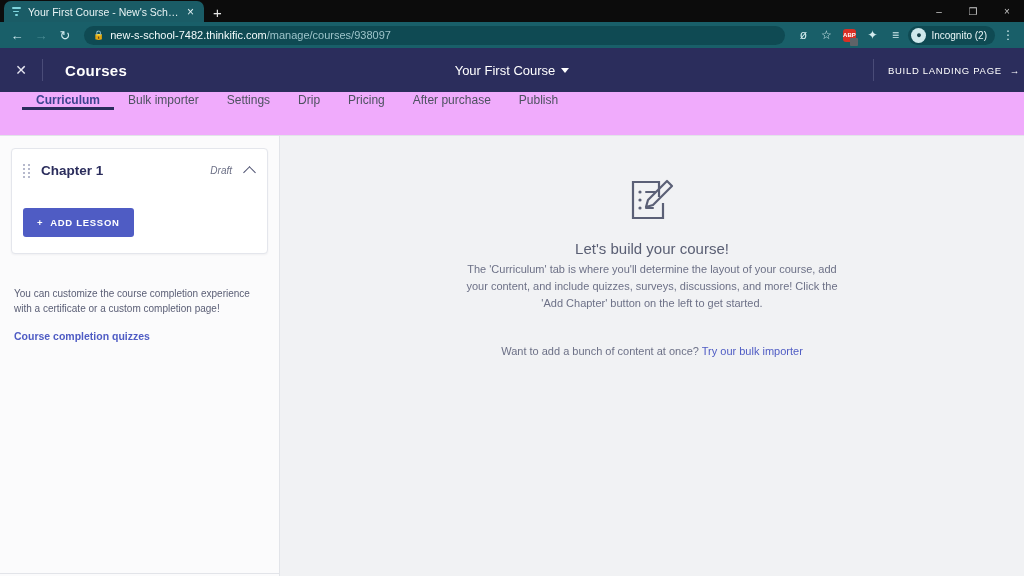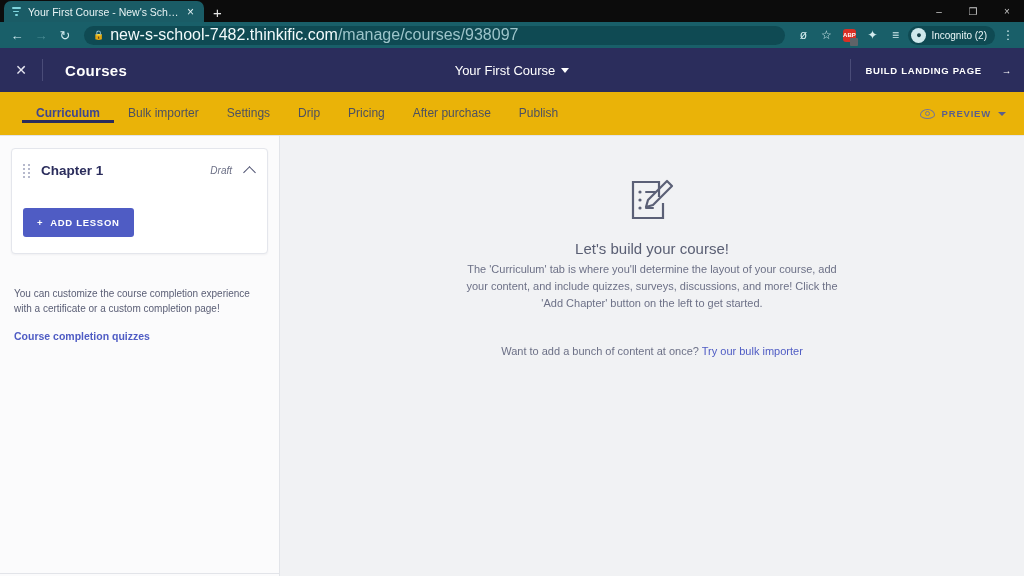--- a/index.html
+++ b/index.html
@@ -55,21 +55,21 @@
     justify-content: center; color: #cfeaee; font-size: 13px;
     cursor: pointer; border-radius: 50%;
   }
   .nav-btn.disabled { color: #4b8b93; }
   .omnibox {
     flex: 1; height: 19px; background: #0f4a53; border-radius: 10px;
     display: flex; align-items: center; padding: 0 9px; margin: 0 6px;
     gap: 6px; cursor: text; min-width: 0;
   }
   .lock-icon { color: #dbeef0; font-size: 9px; flex: 0 0 auto; }
-  .url-text { font-size: 16px; white-space: nowrap; overflow: hidden; }
+  .url-text { font-size: 11px; white-space: nowrap; overflow: hidden; }
   .url-text .u-host { color: #f2fafb; }
   .url-text .u-path { color: #9dc4ca; }
   .tb-icons { display: flex; align-items: center; gap: 3px; }
   .tb-icon {
     width: 20px; height: 20px; display: flex; align-items: center;
     justify-content: center; color: #d3ebee; font-size: 12px; cursor: pointer;
     position: relative;
   }
   .ext-badge {
     width: 13px; height: 13px; border-radius: 3px; background: #d93025;
@@ -116,29 +116,29 @@
   .caret-down {
     width: 0; height: 0; border-left: 4px solid transparent;
     border-right: 4px solid transparent; border-top: 5px solid #ffffff;
     pointer-events: auto; cursor: pointer;
   }
   .hdr-right {
     margin-left: auto; display: flex; align-items: center; height: 100%;
   }
   .hdr-right .hdr-divider { margin-right: 14px; }
   .build-landing {
-    color: #ffffff; font-size: 9.5px; font-weight: bold; letter-spacing: .7px;
-    display: flex; align-items: center; gap: 20px; cursor: pointer;
-    padding-right: 12px;
+    color: #ffffff; font-size: 9.5px; font-weight: normal; letter-spacing: .7px;
+    display: flex; align-items: center; gap: 8px; cursor: pointer;
+    padding-right: 4px;
   }
 
   
   .tabbar {
-    height: 44px; background: #eab308; border-bottom: 1px solid #e2e4e9;
-    display: flex; align-items: center; padding-left: 22px;
+    height: 44px; background: #f0abfc; border-bottom: 1px solid #e2e4e9;
+    display: flex; align-items: flex-start; padding-left: 22px;
   }
   .tabitem {
     display: flex; align-items: center; padding: 0 14px;
     font-size: 12px; color: #4d5160; cursor: pointer;
     border-bottom: 3px solid transparent; position: relative; top: 1px;
   }
   .tabitem.active { color: #3d4490; font-weight: bold; border-bottom-color: #2b2d5c; }
   .tab-preview {
     margin-left: auto; display: flex; align-items: center; gap: 7px;
     padding-right: 18px; color: #5a5f8c; font-size: 9.5px;
@@ -297,27 +297,20 @@
 </div>
 
 <div class="tabbar">
   <div class="tabitem active">Curriculum</div>
   <div class="tabitem">Bulk importer</div>
   <div class="tabitem">Settings</div>
   <div class="tabitem">Drip</div>
   <div class="tabitem">Pricing</div>
   <div class="tabitem">After purchase</div>
   <div class="tabitem">Publish</div>
-  <div class="tab-preview">
-    <span class="eye">
-        <i></i>
-      </span>
-    <span>PREVIEW</span>
-    <span class="chev-sm"></span>
-  </div>
 </div>
 
 <div class="appbody">
 
   <div class="sidebar">
     <div class="sidebar-scroll">
 
       <div class="chapter-card">
         <div class="chapter-head">
           <span class="grip">

